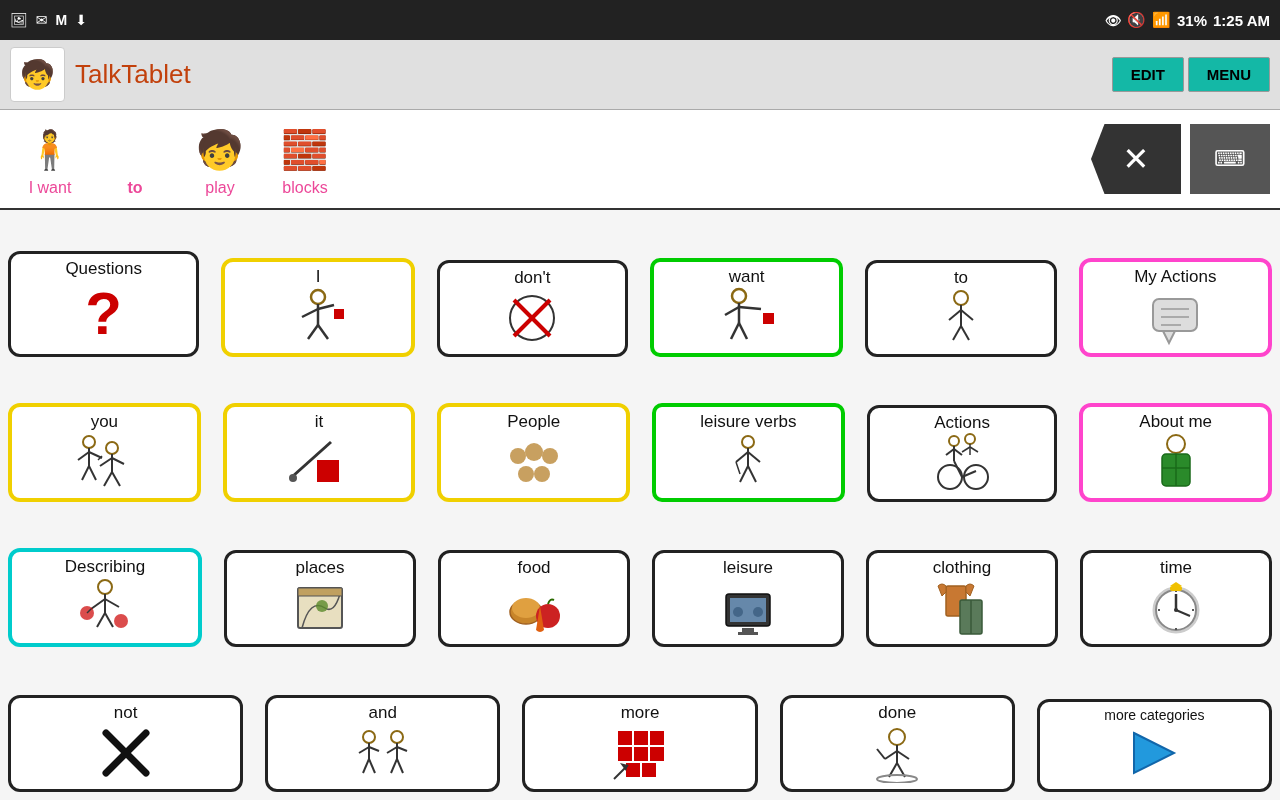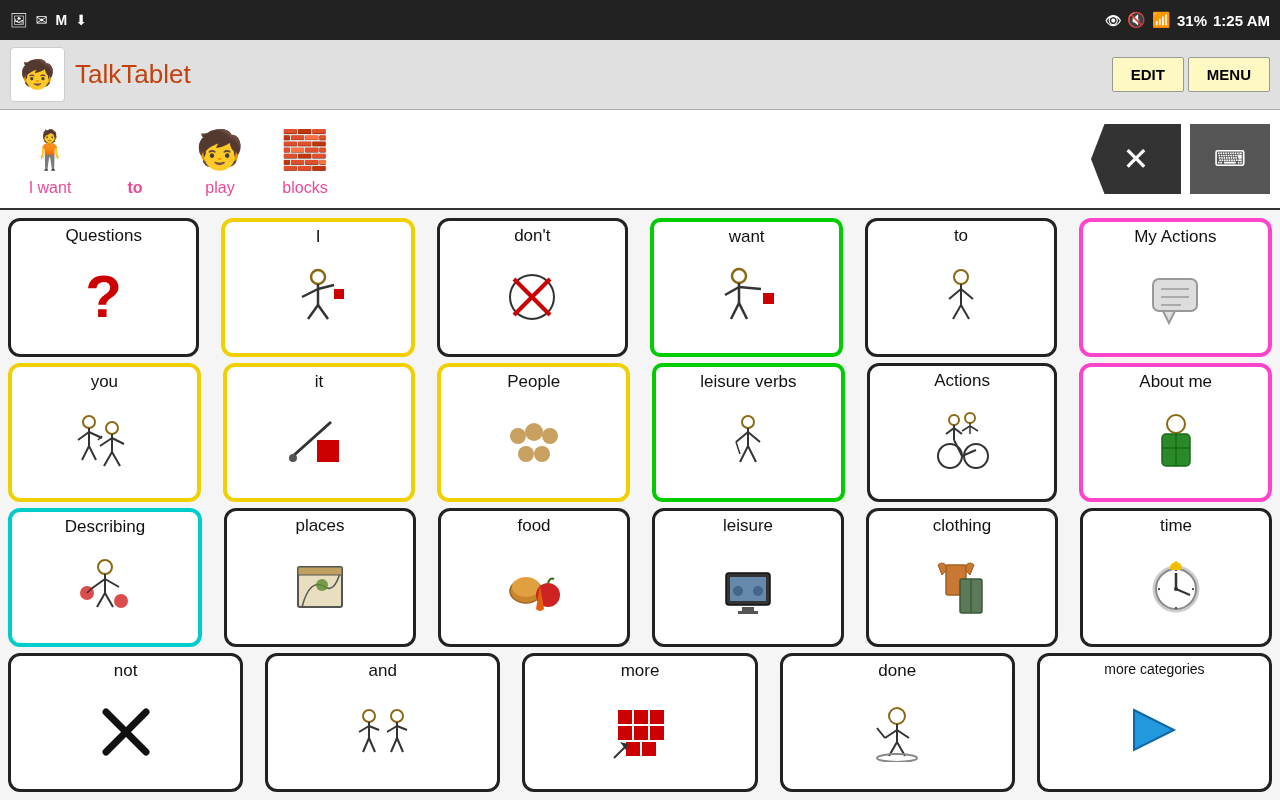--- a/index.html
+++ b/index.html
@@ -21,21 +21,21 @@
       padding: 0 10px; border-bottom: 1px solid #aaa;
     }
     .title-left { display: flex; align-items: center; gap: 10px; }
     .app-icon {
       width: 55px; height: 55px; background: #fff; border: 1px solid #ccc;
       border-radius: 4px; display: flex; align-items: center; justify-content: center; font-size: 28px;
     }
     .app-title { font-size: 26px; color: #c2410c; font-weight: normal; }
     .title-buttons { display: flex; gap: 4px; }
     .title-btn {
-      padding: 8px 18px; background: #fef9c3; border: 1px solid #999;
+      padding: 8px 18px; background: #14b8a6; border: 1px solid #999;
       font-size: 15px; font-weight: bold; cursor: pointer; border-radius: 2px;
     }
 
     
     #sentence-bar {
       width: 1280px; height: 100px; background: #fff;
       display: flex; align-items: center; border-bottom: 2px solid #333;
       padding: 0 10px; gap: 5px;
     }
     .sentence-item {
@@ -54,21 +54,21 @@
     .keyboard-btn {
       width: 80px; height: 70px; background: #555; border: none; cursor: pointer;
       display: flex; align-items: center; justify-content: center; font-size: 22px; color: white; margin-left: 4px;
     }
 
     
     #grid-area {
       width: 1280px; height: 590px; background: #f5f5f5;
       padding: 8px; display: flex; flex-direction: column; gap: 6px;
     }
-    .grid-row { display: flex; gap: 22px; flex: 1; }
+    .grid-row { display: flex; gap: 22px; flex: 1; align-items: flex-end; }
     .cell {
       flex: 1; border: 3px solid #222; border-radius: 12px; background: white;
       display: flex; flex-direction: column; align-items: center; justify-content: space-between;
       padding: 6px 4px 6px 4px; cursor: pointer; min-width: 0;
     }
     .cell.yellow { border-color: #f0d000; border-width: 4px; }
     .cell.green { border-color: #00cc00; border-width: 4px; border-radius: 10px; }
     .cell.pink { border-color: #ff44cc; border-width: 4px; }
     .cell.cyan { border-color: #00cccc; border-width: 4px; }
     .cell-label { font-size: 17px; font-weight: normal; color: #111; text-align: center; line-height: 1.1; }

